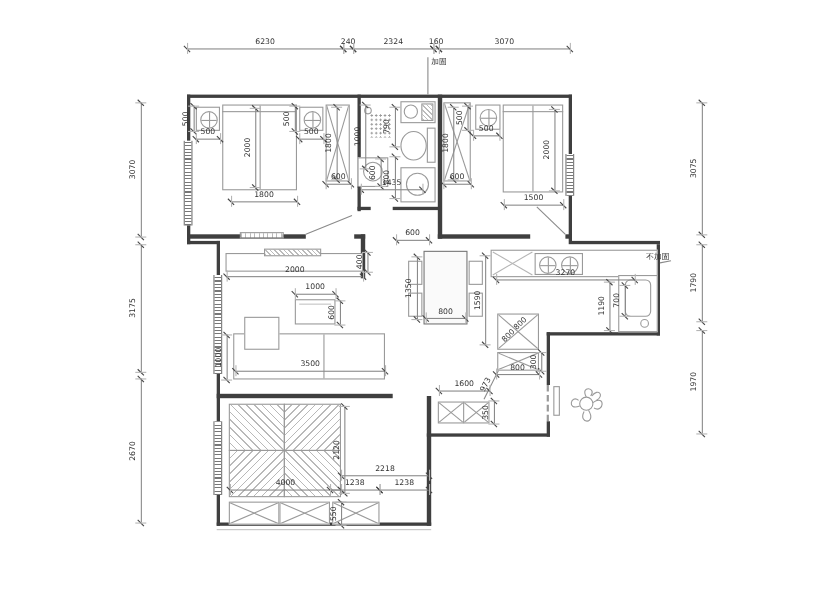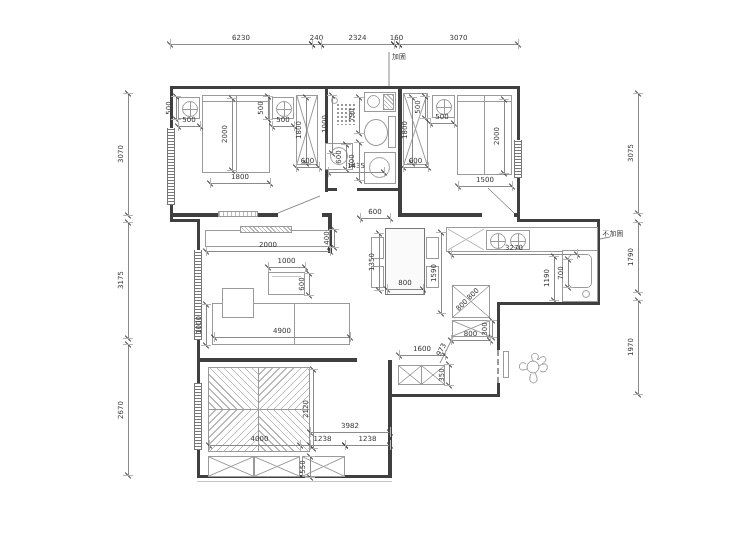--- a/index.html
+++ b/index.html
@@ -479,21 +479,21 @@
       <span class="tick" style="left: -4px; top: 21.5px;"></span>
       <span class="stub" style="left: -5px; top: 22px; width: 10px; height: 1px;"></span>
       <span class="lab vlab">600</span>
     </div>
     <div class="dim" style="left: 214px; top: 337px; width: 136px; height: 0px;">
       <div class="dline-h"></div>
       <span class="tick" style="left: -4px; top: -0.5px;"></span>
       <span class="stub" style="left: 0px; top: -5px; width: 1px; height: 10px;"></span>
       <span class="tick" style="left: 132px; top: -0.5px;"></span>
       <span class="stub" style="left: 136px; top: -5px; width: 1px; height: 10px;"></span>
-      <span class="lab hlab">4900</span>
+      <span class="lab hlab">3500</span>
     </div>
     <div class="dim" style="left: 206px; top: 304px; height: 41px; width: 0px;">
       <div class="dline-v"></div>
       <span class="tick" style="left: -4px; top: -0.5px;"></span>
       <span class="stub" style="left: -5px; top: 0px; width: 10px; height: 1px;"></span>
       <span class="tick" style="left: -4px; top: 40.5px;"></span>
       <span class="stub" style="left: -5px; top: 41px; width: 10px; height: 1px;"></span>
       <span class="lab vlab">1000</span>
     </div>
     <div class="dim" style="left: 360px; top: 218px; width: 30px; height: 0px;">
@@ -599,21 +599,21 @@
       <span class="tick" style="left: 97px; top: -0.5px;"></span>
       <span class="stub" style="left: 101px; top: -5px; width: 1px; height: 10px;"></span>
       <span class="lab hlab">4000</span>
     </div>
     <div class="dim" style="left: 310px; top: 432px; width: 80px; height: 0px;">
       <div class="dline-h"></div>
       <span class="tick" style="left: -4px; top: -0.5px;"></span>
       <span class="stub" style="left: 0px; top: -5px; width: 1px; height: 10px;"></span>
       <span class="tick" style="left: 76px; top: -0.5px;"></span>
       <span class="stub" style="left: 80px; top: -5px; width: 1px; height: 10px;"></span>
-      <span class="lab hlab">3982</span>
+      <span class="lab hlab">2218</span>
     </div>
     <div class="dim" style="left: 300px; top: 445px; width: 45px; height: 0px;">
       <div class="dline-h"></div>
       <span class="tick" style="left: -4px; top: -0.5px;"></span>
       <span class="stub" style="left: 0px; top: -5px; width: 1px; height: 10px;"></span>
       <span class="tick" style="left: 41px; top: -0.5px;"></span>
       <span class="stub" style="left: 45px; top: -5px; width: 1px; height: 10px;"></span>
       <span class="lab hlab">1238</span>
     </div>
     <div class="dim" style="left: 345px; top: 445px; width: 45px; height: 0px;">
@@ -628,14 +628,14 @@
       <div class="dline-v"></div>
       <span class="tick" style="left: -4px; top: -0.5px;"></span>
       <span class="stub" style="left: -5px; top: 0px; width: 10px; height: 1px;"></span>
       <span class="tick" style="left: -4px; top: 20.5px;"></span>
       <span class="stub" style="left: -5px; top: 21px; width: 10px; height: 1px;"></span>
       <span class="lab vlab">550</span>
     </div>
     <span class="flab" style="left: 442px; top: 350px; transform: translate(-50%, -50%) rotate(-62deg);">973</span>
     <span class="flab" style="left: 468px; top: 300px; transform: translate(-50%, -50%) rotate(-45deg);">800 800</span>
     <span class="flab" style="left: 399px; top: 57px; transform: translate(-50%, -50%) rotate(0deg);">加固</span>
-    <span class="flab" style="left: 613px; top: 234px; transform: translate(-50%, -50%) rotate(0deg);">不加固</span>
+    <span class="flab" style="left: 598px; top: 234px; transform: translate(-50%, -50%) rotate(0deg);">不加固</span>
   </div>
 
 </body></html>

